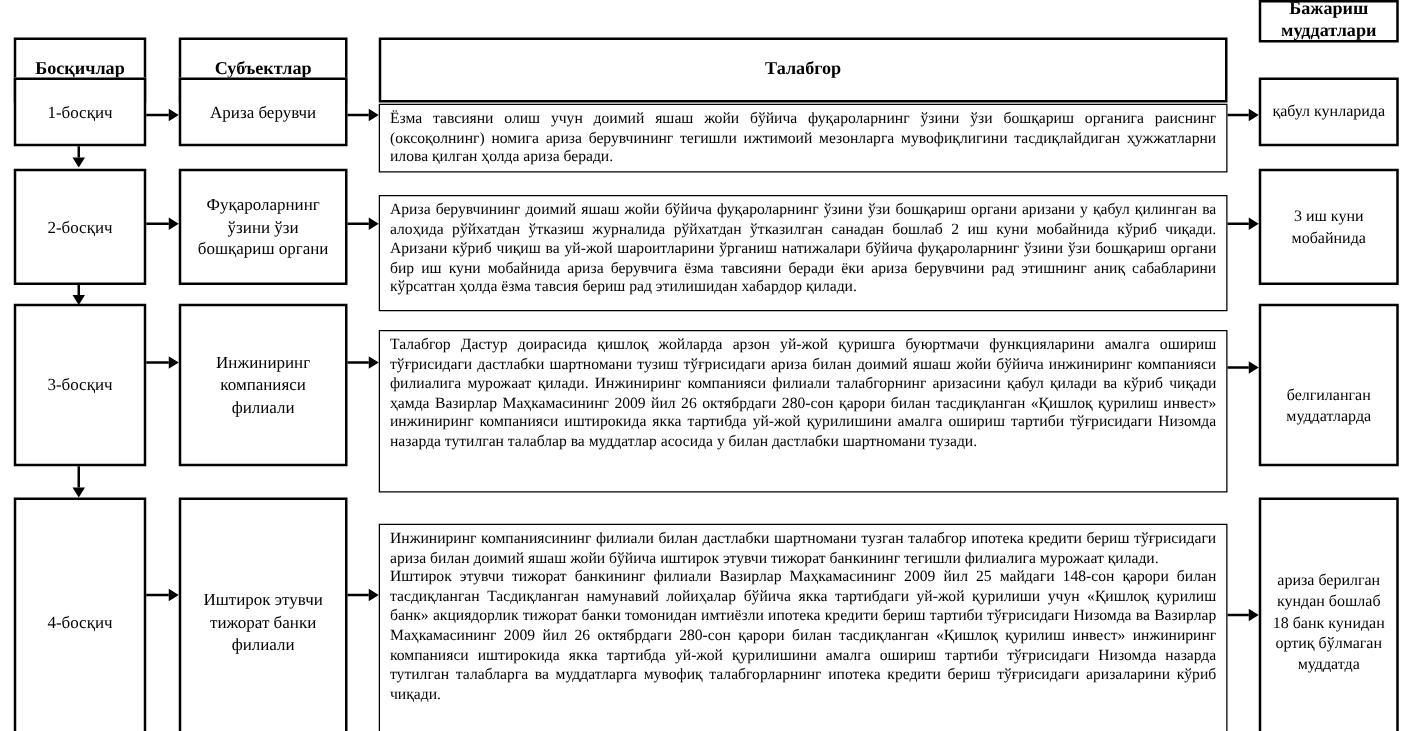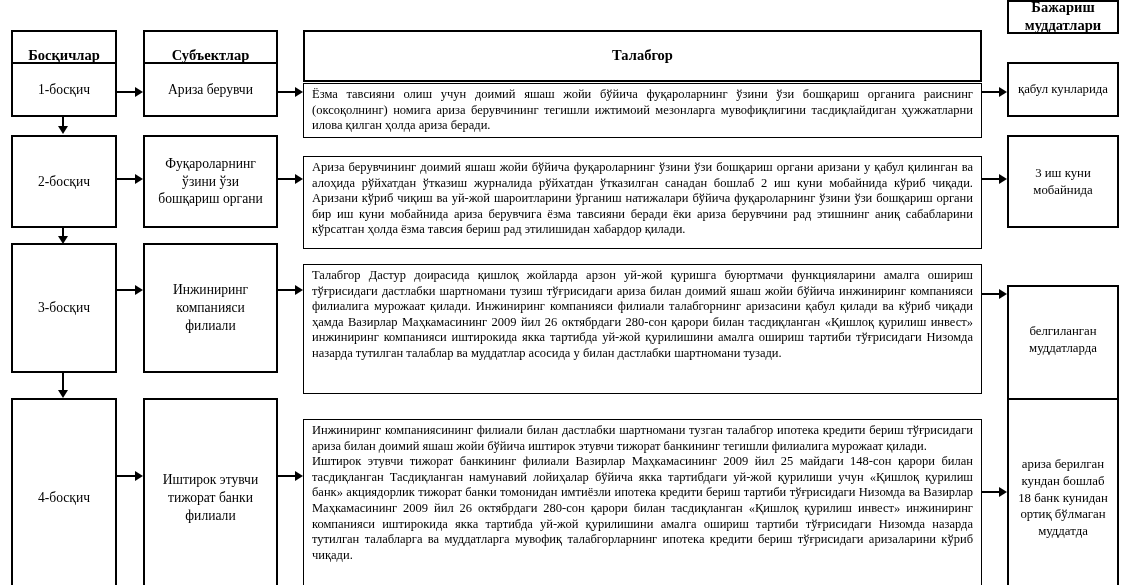--- a/index.html
+++ b/index.html
@@ -7,21 +7,21 @@
     position:relative; width:1132px; height:585px; background:#fff;
     font-family:"Liberation Serif","DejaVu Serif",serif; color:#000; overflow:hidden;
   }
   .box {
     position:absolute; border:2px solid #000; background:#fff; box-sizing:border-box;
     display:flex; align-items:center; justify-content:center; text-align:center;
   }
   .hdr { font-weight:bold; font-size:14.5px; line-height:1.22; padding:2px 4px; }
   .label { font-size:13.6px; line-height:1.32; padding:2px 5px; }
   .deadline { font-size:12.8px; line-height:1.3; padding:2px 6px; }
-  .deadline-top { align-items:flex-start; padding-top:36px;margin-top:42px; }
+  .deadline-top { align-items:center; padding-top:36px; }
   .body-text {
     display:block; border-width:1.5px; text-align:justify; font-size:12.5px;
     line-height:15.6px; padding:3px 8px; white-space:pre-line;margin-top:21px;
   }
   
   .c1 { left:11px;   width:106px; }
   .c2 { left:143px;  width:135px; }
   .c3 { left:303px;  width:679px; }
   .c4 { left:1007px; width:112px; }
   

